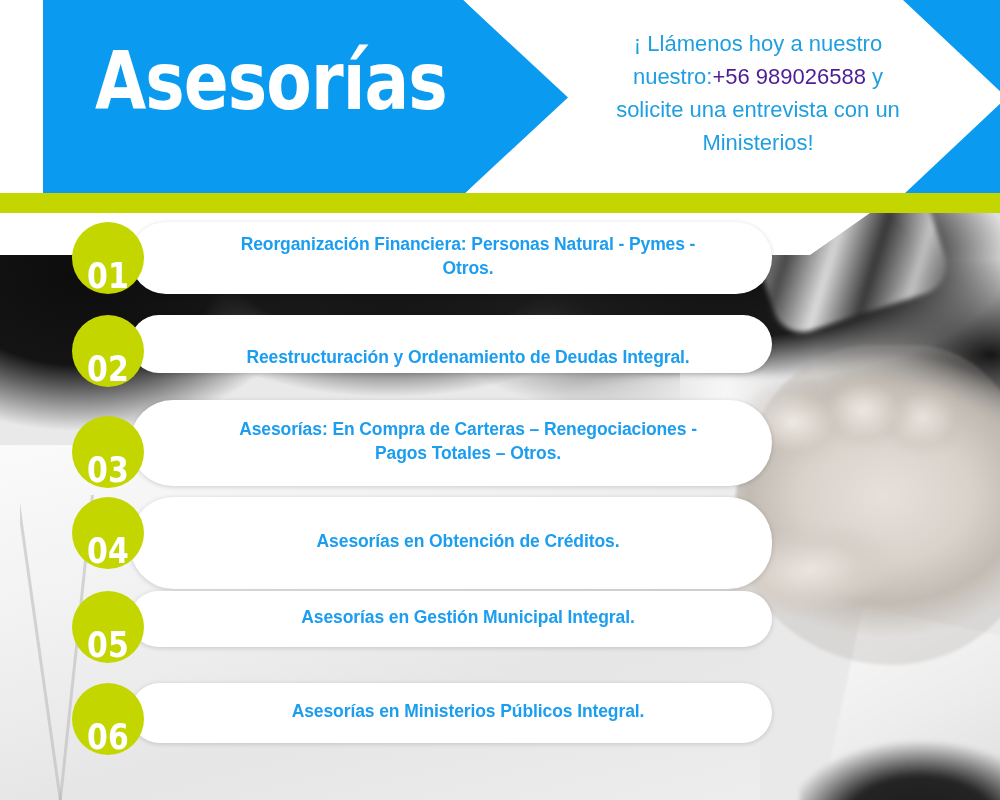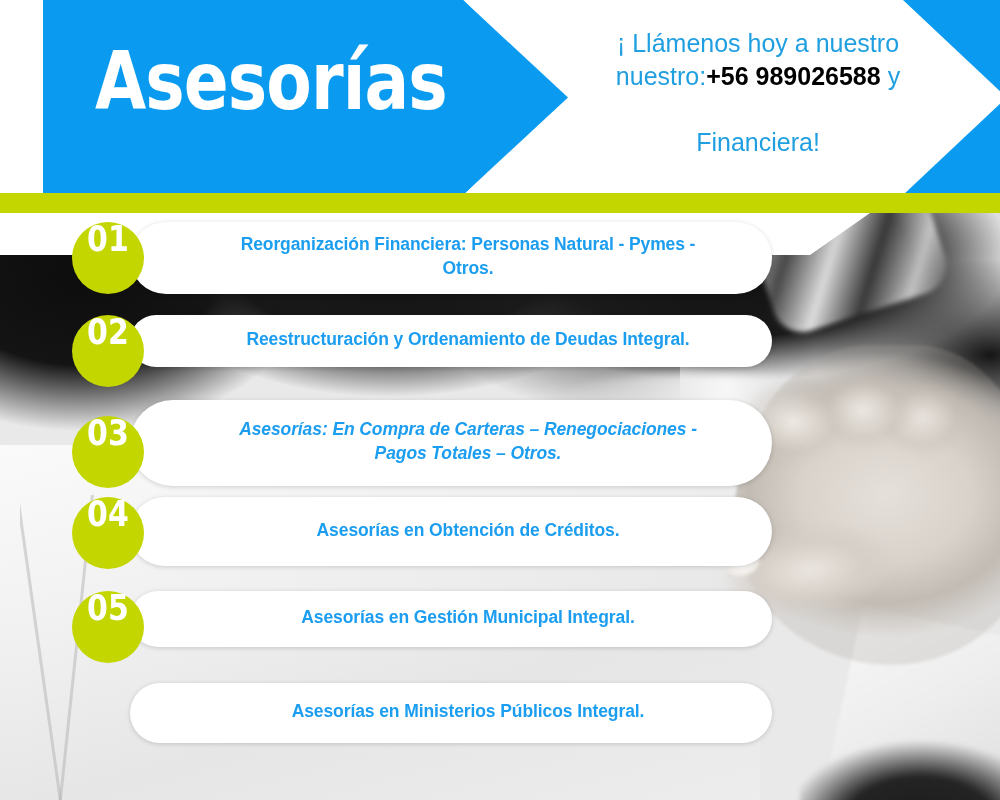--- a/index.html
+++ b/index.html
@@ -235,27 +235,27 @@
     transform-origin: left center;
     white-space: nowrap;
   }
   .header-contact {
     position: absolute;
     left: 520px;
     top: 27px;
     width: 390px;
     text-align: center;
     color: #1f9fe0;
-    font-size: 25px;
+    font-size: 22px;
     line-height: 33px;
     font-weight: 400;
   }
   .header-contact .phone {
-    color: #000000;
-    font-weight: 700;
+    color: #4c1d95;
+    font-weight: 400;
   }
 
   
   .green-bar {
     position: absolute;
     left: 0;
     top: 193px;
     width: 1000px;
     height: 20px;
     background: #c3d600;
@@ -311,21 +311,21 @@
     width: 100%;
   }
   .badge {
     position: absolute;
     left: 0;
     width: 72px;
     height: 72px;
     border-radius: 50%;
     background: #c3d600;
     display: flex;
-    align-items: flex-start;
+    align-items: flex-end;
     justify-content: center;
     z-index: 3;
   }
   .badge-num {
     color: #ffffff;
     font-family: "Liberation Sans Narrow", "DejaVu Sans Condensed", "Liberation Sans", sans-serif;
     font-size: 35px;
     font-weight: 700;
     letter-spacing: 0px;
     line-height: 1;
@@ -355,75 +355,78 @@
   </div>
 
   <div class="header">
     <div class="header-white-panel"></div>
     <div class="header-blue-nose"></div>
     <div class="header-left-arrow"></div>
     <div class="header-title">Asesorías</div>
     <div class="header-contact">
       <span>¡ Llámenos hoy  a nuestro</span><br>
       <span>nuestro:</span><span class="phone">+56 989026588</span><span> y</span><br>
-      <br>
-      <span>Financiera!</span>
+      <span>solicite una entrevista con un</span><br>
+      <span>Ministerios!</span>
     </div>
   </div>
 
   <div class="green-bar"></div>
   <div class="top-white-wedge"></div>
 
   <div class="list">
 
     <div class="row" style="top:222px;height:72px;">
       <div class="pill" style="height:72px;">
         <div class="pill-text">Reorganización Financiera: Personas Natural - Pymes - Otros.</div>
       </div>
       <div class="badge" style="top:0;">
         <span class="badge-num">01</span>
       </div>
     </div>
 
     <div class="row" style="top:315px;height:72px;">
-      <div class="pill" style="height:52px;">
+      <div class="pill" style="height:58px;align-items:flex-end;">
         <div class="pill-text">Reestructuración y Ordenamiento de Deudas Integral.</div>
       </div>
       <div class="badge" style="top:0;">
         <span class="badge-num">02</span>
       </div>
     </div>
 
     <div class="row" style="top:400px;height:86px;">
-      <div class="pill" style="height:86px;border-radius:48px;font-style:italic;">
+      <div class="pill" style="height:86px;border-radius:48px;">
         <div class="pill-text">Asesorías: En Compra de Carteras – Renegociaciones - Pagos Totales – Otros.</div>
       </div>
       <div class="badge" style="top:16px;">
         <span class="badge-num">03</span>
       </div>
     </div>
 
     <div class="row" style="top:497px;height:72px;">
-      <div class="pill" style="height:69px;align-items:center;">
+      <div class="pill" style="height:92px;align-items:center;">
         <div class="pill-text">Asesorías en Obtención de Créditos.</div>
       </div>
       <div class="badge" style="top:0;">
         <span class="badge-num">04</span>
       </div>
     </div>
 
     <div class="row" style="top:591px;height:72px;">
       <div class="pill" style="height:56px;">
         <div class="pill-text">Asesorías en Gestión Municipal Integral.</div>
       </div>
       <div class="badge" style="top:0;">
         <span class="badge-num">05</span>
       </div>
     </div>
 
     <div class="row" style="top:683px;height:72px;">
       <div class="pill" style="height:60px;">
         <div class="pill-text">Asesorías en Ministerios Públicos Integral.</div>
       </div>
+      <div class="badge" style="top:0;">
+        <span class="badge-num">06</span>
+      </div>
     </div>
 
   </div>
 </div>
 
 </body></html>

